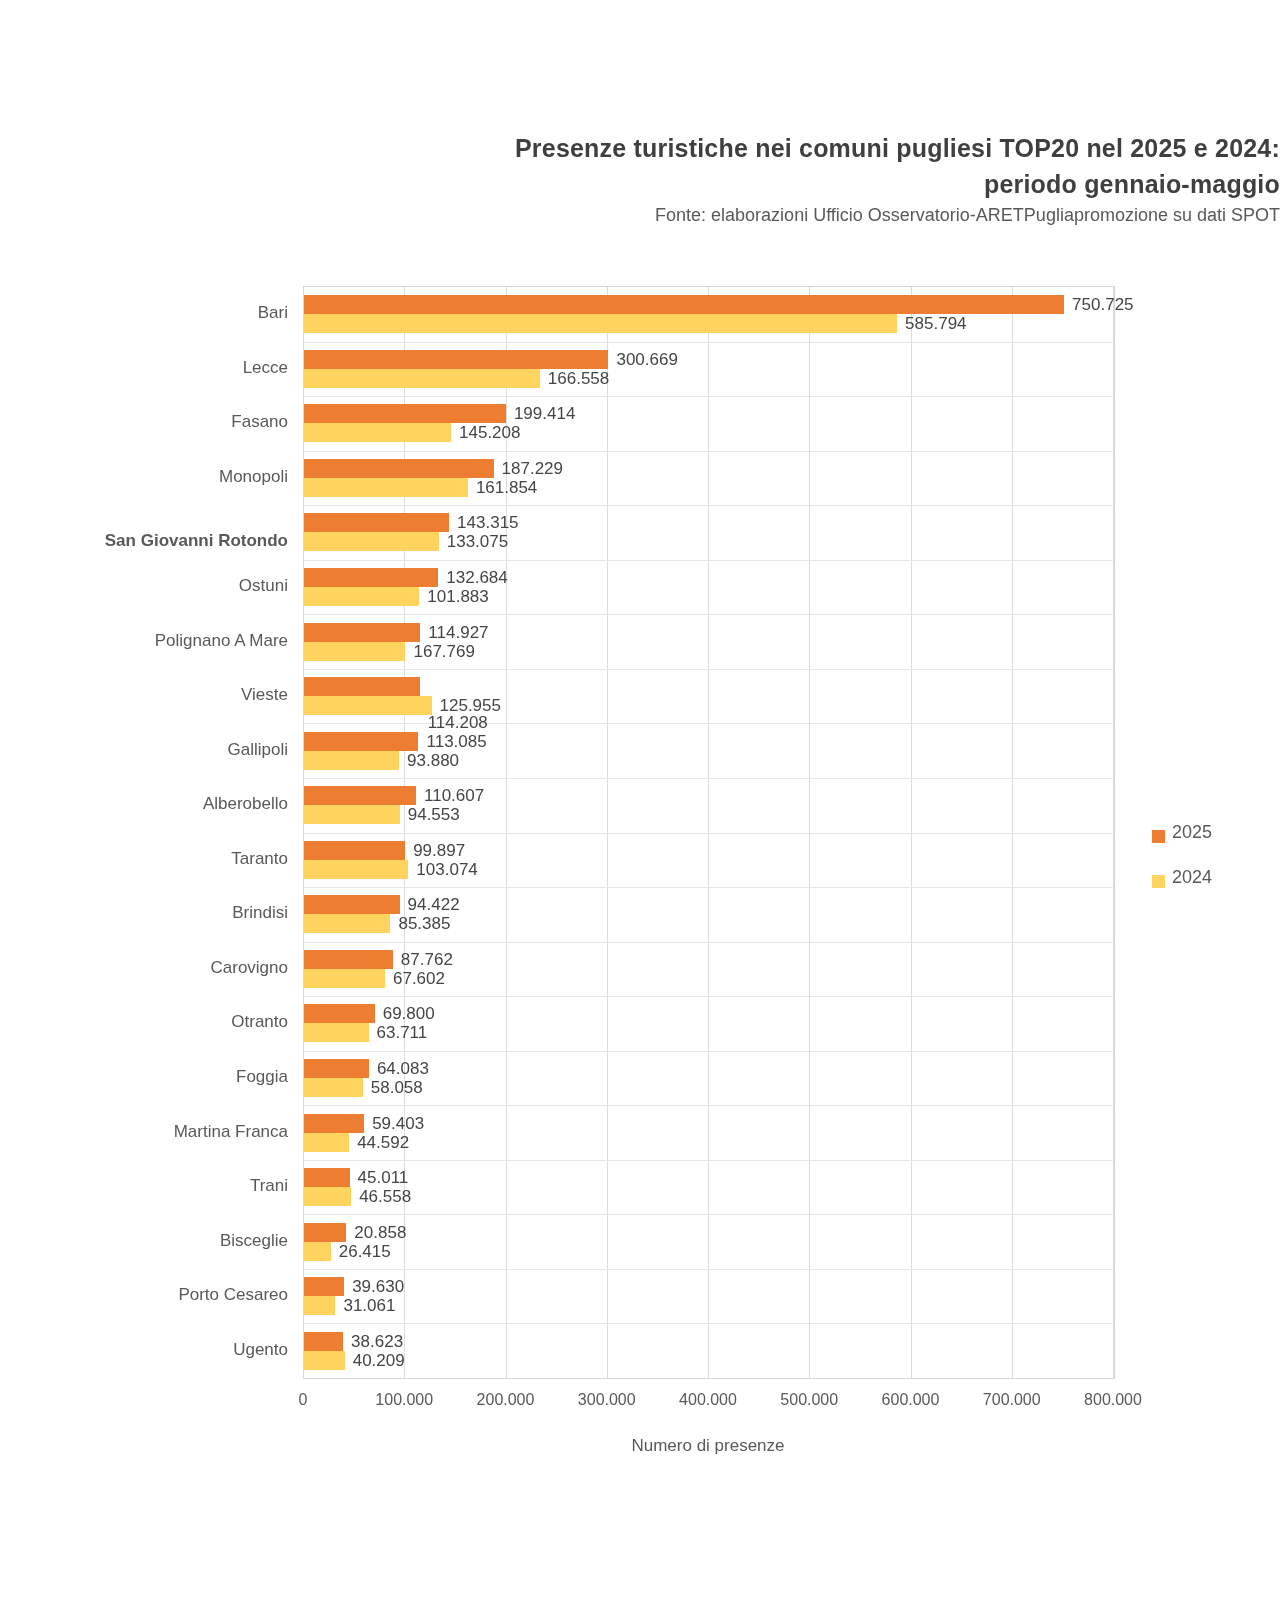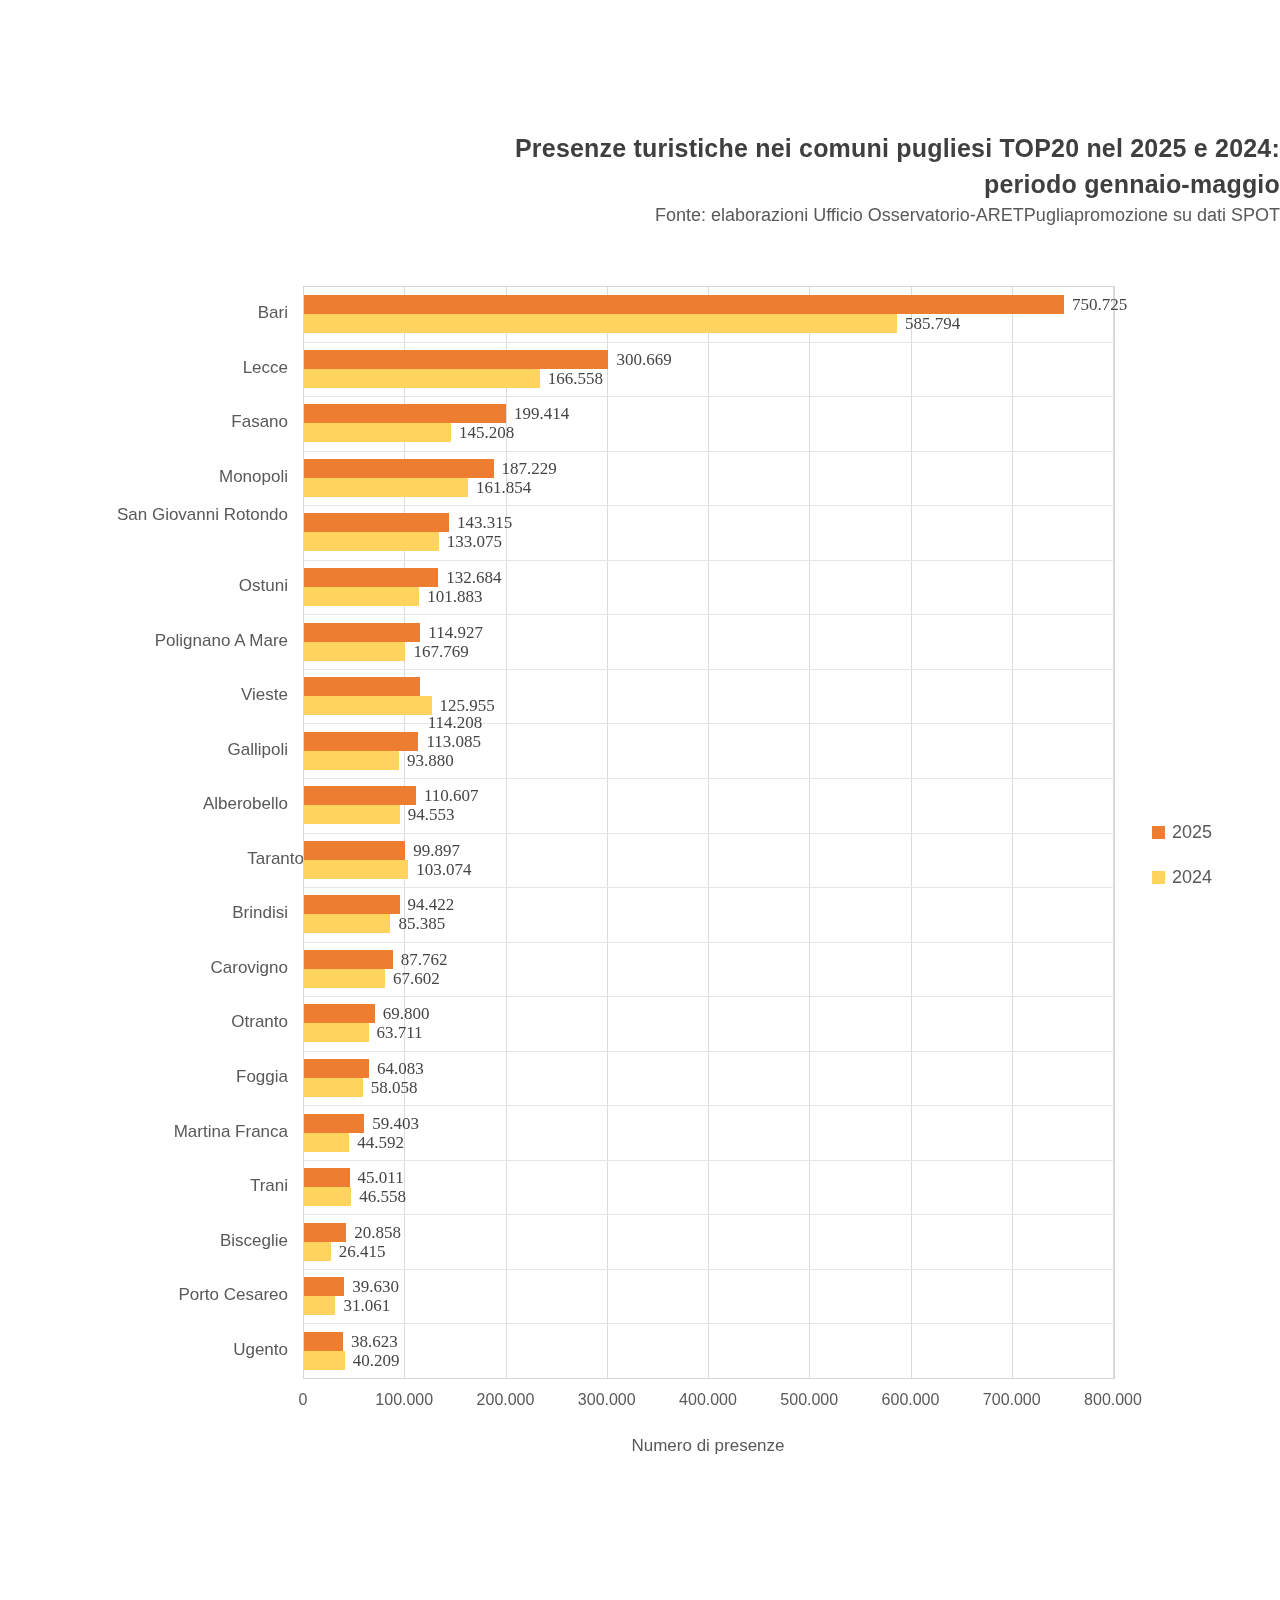--- a/index.html
+++ b/index.html
@@ -19,65 +19,65 @@
     width: 810px; height: 1091px;
     border: 1px solid #d6d6d6;
     box-sizing: content-box;
   }
   .vgrid { position: absolute; top: 0; bottom: 0; width: 1px; background: #dcdcdc; }
   .hgrid { position: absolute; left: 0; right: 0; height: 1px; background: #e6e6e6; }
 
   .bar { position: absolute; left: 0; height: 19px; }
   .bar-label {
     position: absolute; height: 19px; line-height: 19px;
-    font-size: 17px; color: #454545; white-space: nowrap; font-family: Liberation Serif, serif;
+    font-size: 17px; color: #454545; white-space: nowrap;
   }
 
   .cat-label {
     position: absolute; left: 0; width: 288px;
     text-align: right; font-size: 17px; color: #595959;
     display: flex; align-items: center; justify-content: flex-end;
   }
 
   .x-ticks { position: absolute; left: 0; top: 1391px; width: 1280px; height: 22px; }
   .x-tick {
     position: absolute; transform: translateX(-50%);
     font-size: 16px; color: #595959; white-space: nowrap;
   }
   .x-axis-title {
     position: absolute; top: 1436px; left: 303px; width: 810px;
     text-align: center; font-size: 17px; color: #595959;
   }
 
   .legend { position: absolute; left: 1152px; top: 822px; }
-  .legend-item { display: flex; align-items: center; margin-bottom: 24px; }
+  .legend-item { display: flex; align-items: flex-end; margin-bottom: 24px; }
   .legend-swatch { width: 13px; height: 13px; margin-right: 7px; }
   .legend-label { font-size: 18px; color: #595959; }
 </style>
 </head>
 <body>
 
 <div class="title-block">
   <div class="title-line">Presenze turistiche nei comuni pugliesi TOP20 nel 2025 e 2024:</div>
   <div class="title-line">periodo gennaio-maggio</div>
   <div class="subtitle">Fonte: elaborazioni Ufficio Osservatorio-ARETPugliapromozione su dati SPOT</div>
 </div>
 
 <div>
     <div class="cat-label" style="top: 286px; height: 54.55px;">Bari</div>
     <div class="cat-label" style="top: 340.55px; height: 54.55px;">Lecce</div>
     <div class="cat-label" style="top: 395.1px; height: 54.55px;">Fasano</div>
     <div class="cat-label" style="top: 449.65px; height: 54.55px;">Monopoli</div>
-    <div class="cat-label" style="top: 488px; height: 54.55px;">San Giovanni Rotondo</div>
+    <div class="cat-label" style="top: 514px; height: 54.55px; font-weight: bold;">San Giovanni Rotondo</div>
     <div class="cat-label" style="top: 558.75px; height: 54.55px;">Ostuni</div>
     <div class="cat-label" style="top: 613.3px; height: 54.55px;">Polignano A Mare</div>
     <div class="cat-label" style="top: 667.85px; height: 54.55px;">Vieste</div>
     <div class="cat-label" style="top: 722.4px; height: 54.55px;">Gallipoli</div>
     <div class="cat-label" style="top: 776.95px; height: 54.55px;">Alberobello</div>
-    <div class="cat-label" style="top: 831.5px; height: 54.55px; padding-left: 16px;">Taranto</div>
+    <div class="cat-label" style="top: 831.5px; height: 54.55px;">Taranto</div>
     <div class="cat-label" style="top: 886.05px; height: 54.55px;">Brindisi</div>
     <div class="cat-label" style="top: 940.6px; height: 54.55px;">Carovigno</div>
     <div class="cat-label" style="top: 995.15px; height: 54.55px;">Otranto</div>
     <div class="cat-label" style="top: 1049.7px; height: 54.55px;">Foggia</div>
     <div class="cat-label" style="top: 1104.25px; height: 54.55px;">Martina Franca</div>
     <div class="cat-label" style="top: 1158.8px; height: 54.55px;">Trani</div>
     <div class="cat-label" style="top: 1213.35px; height: 54.55px;">Bisceglie</div>
     <div class="cat-label" style="top: 1267.9px; height: 54.55px;">Porto Cesareo</div>
     <div class="cat-label" style="top: 1322.45px; height: 54.55px;">Ugento</div>
   </div>

